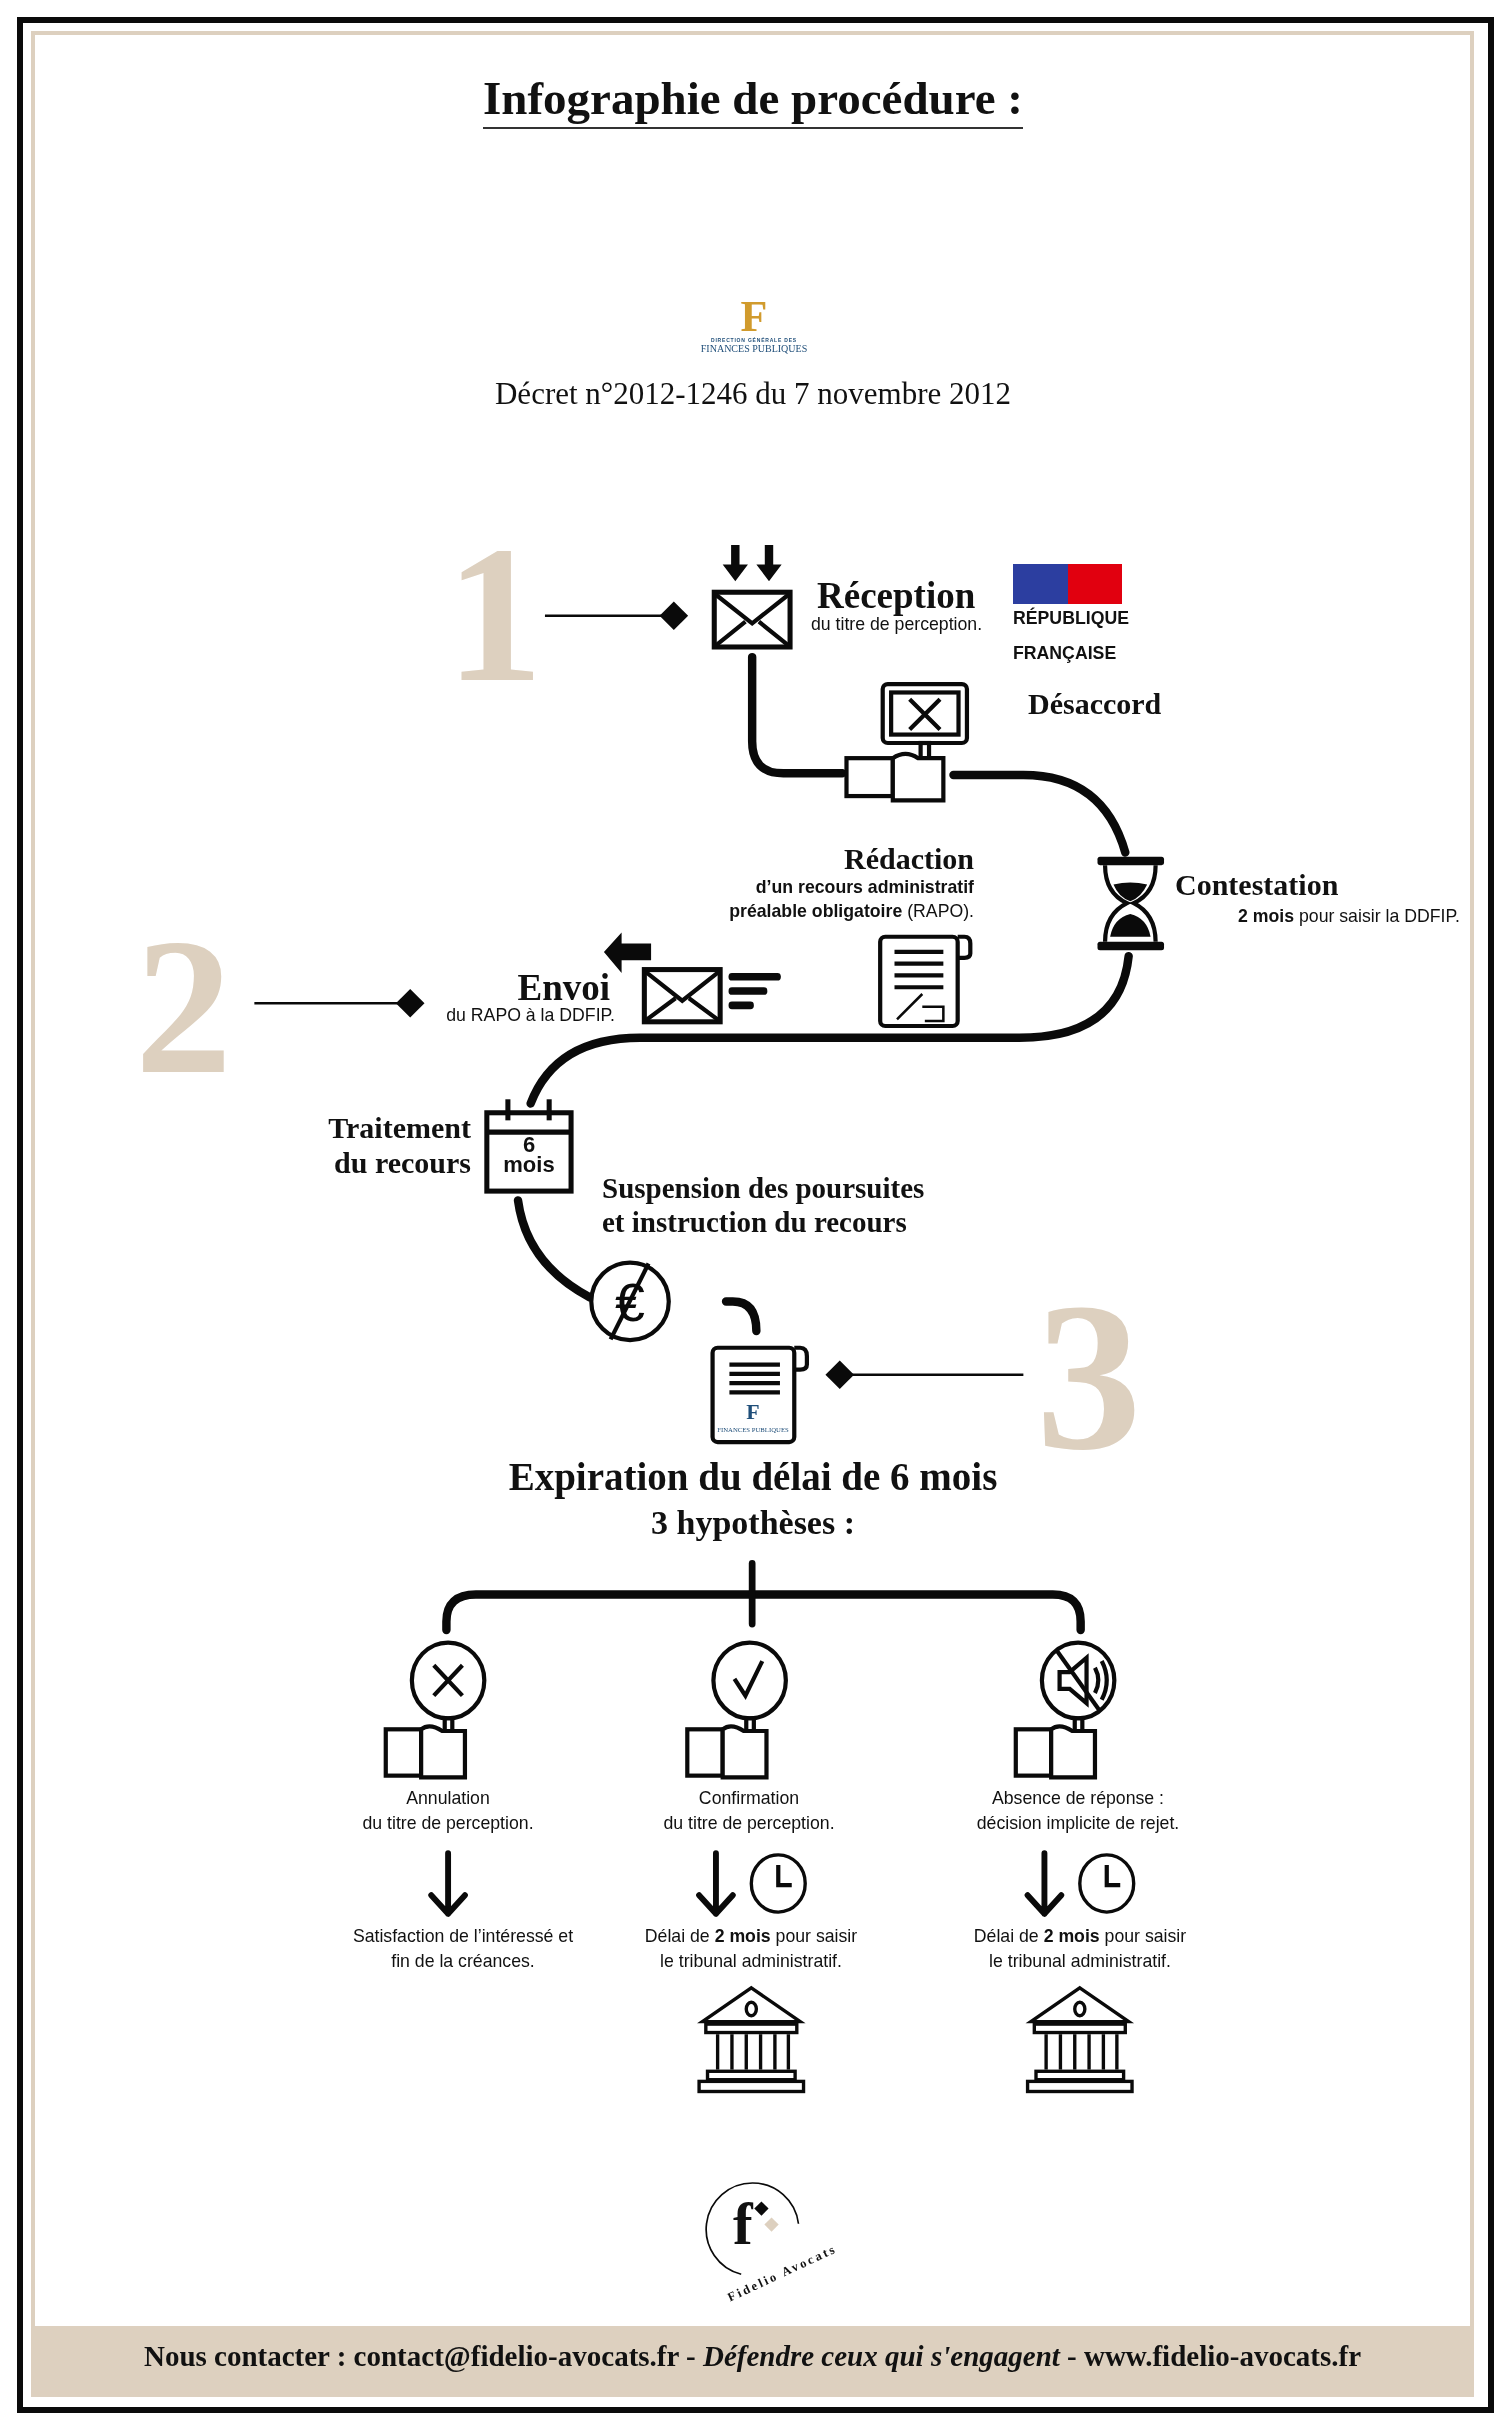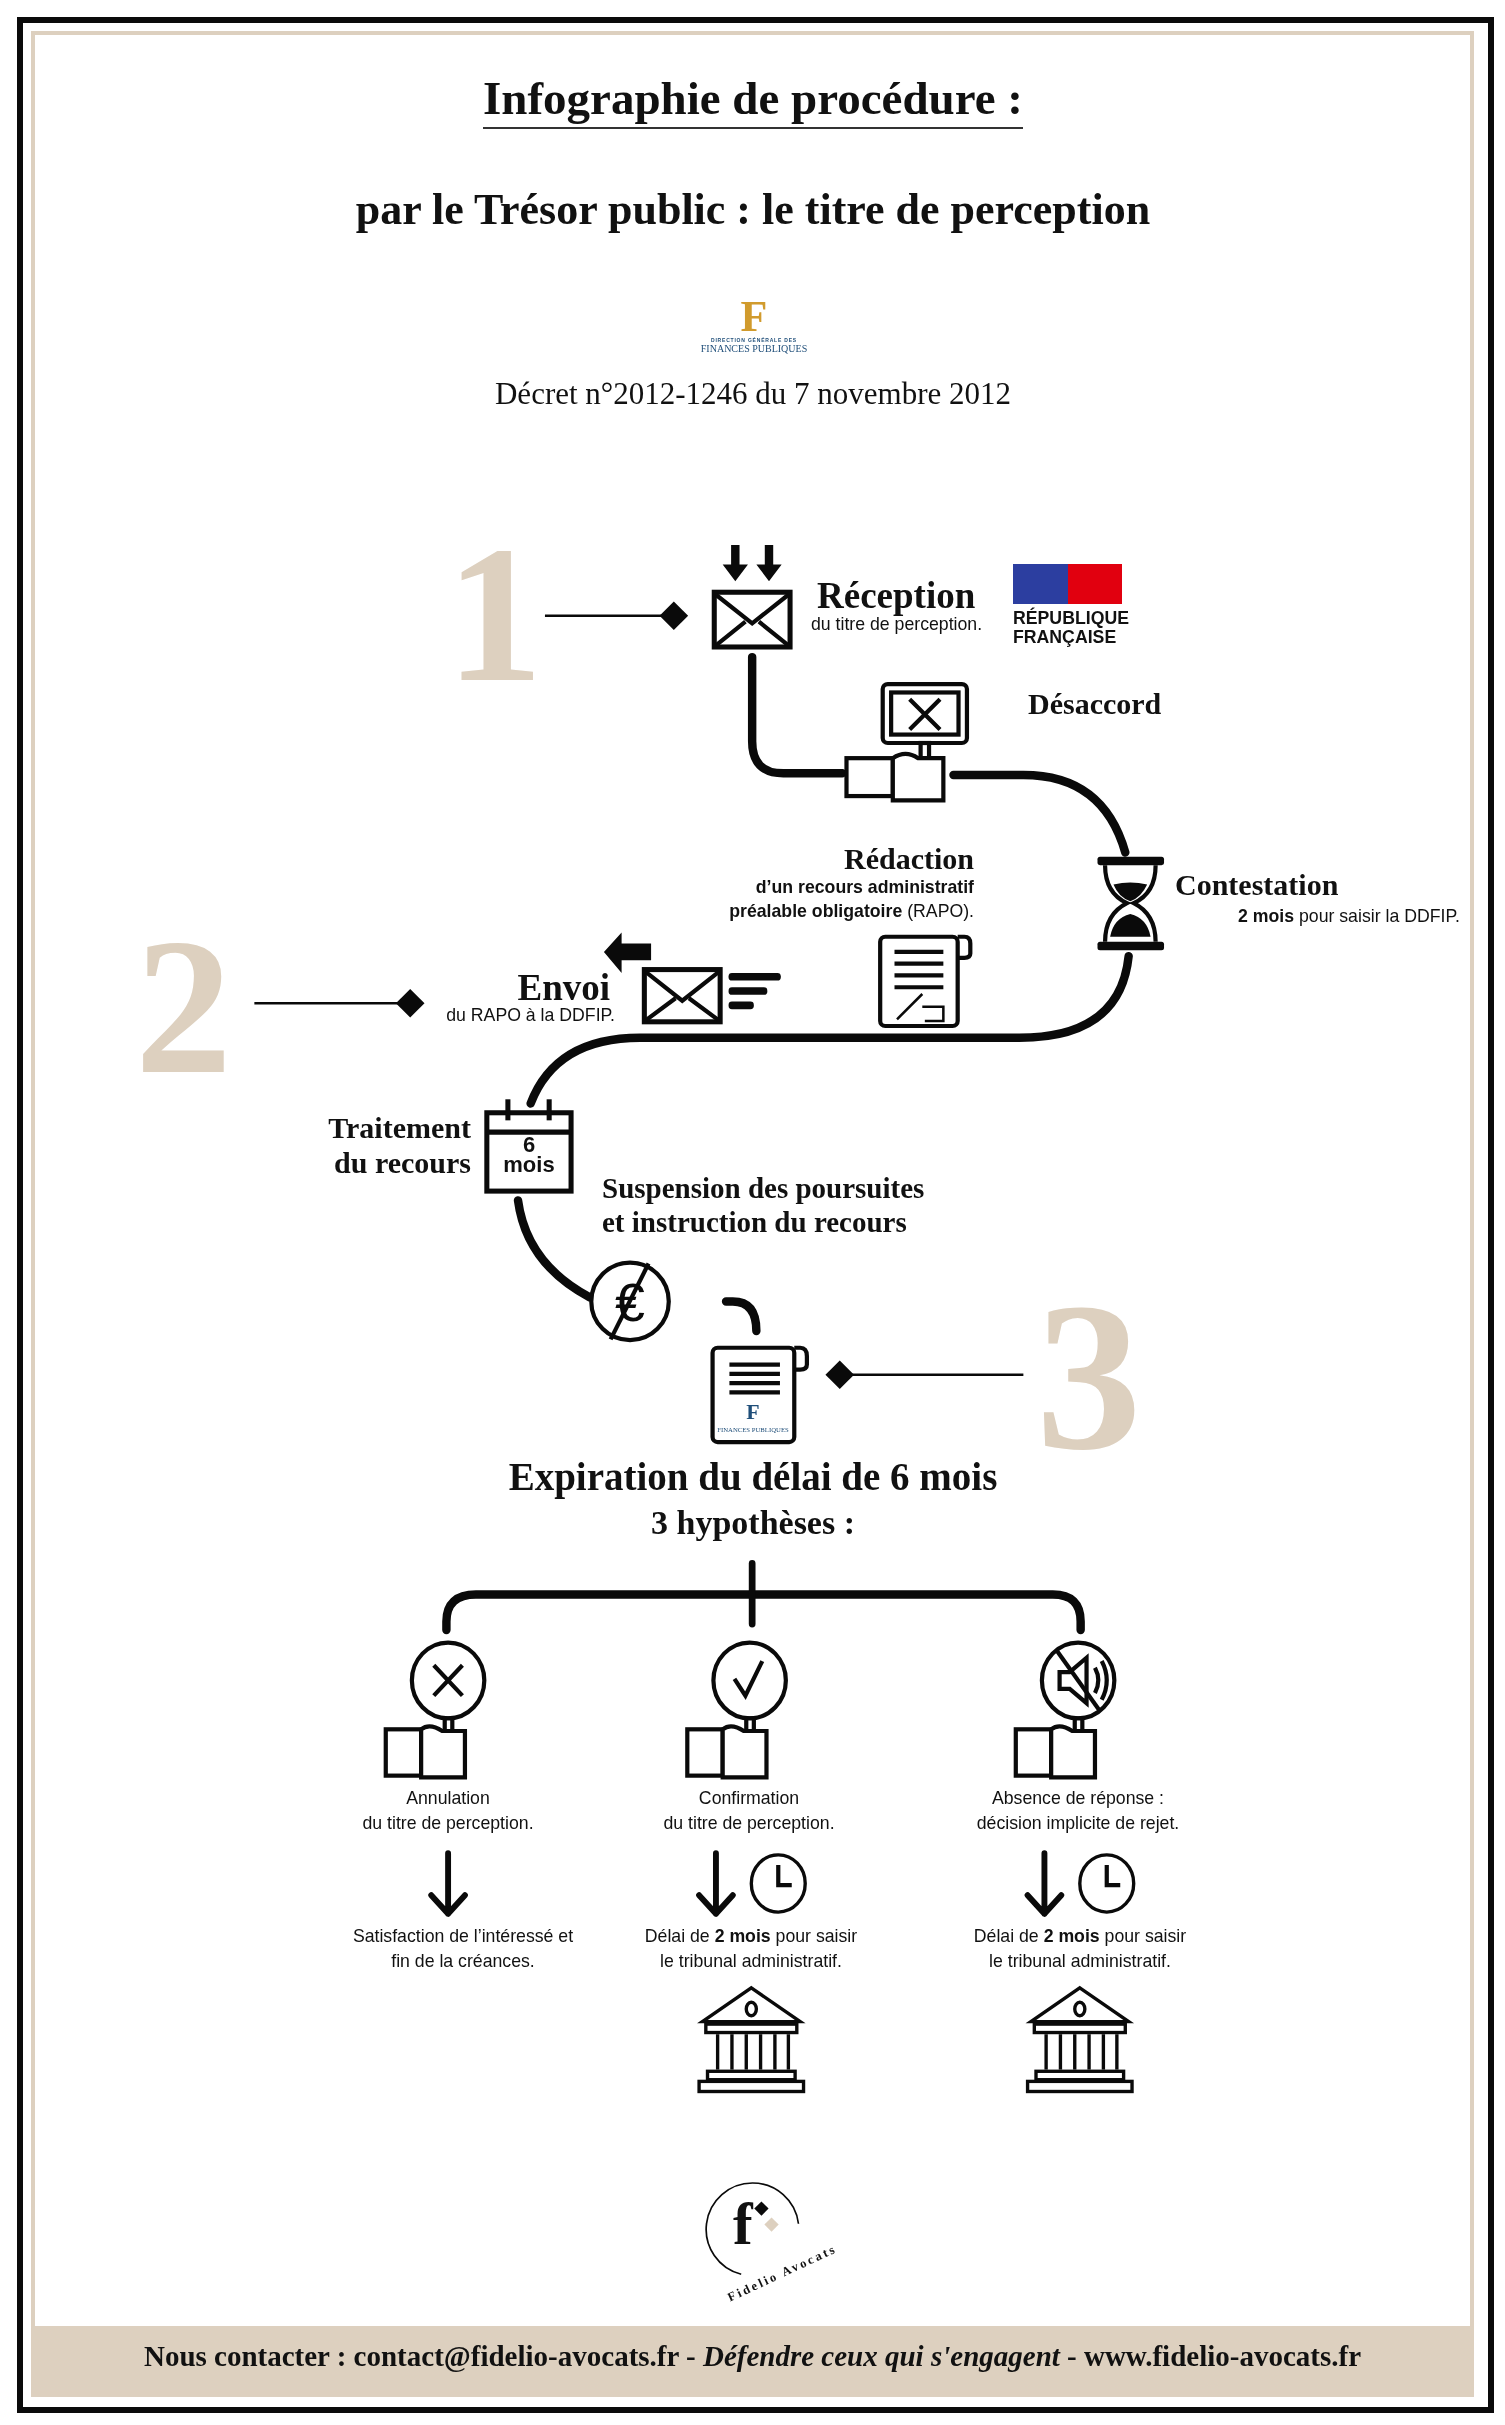--- a/index.html
+++ b/index.html
@@ -35,21 +35,20 @@
   .rf .txt { font-family: "Liberation Sans", sans-serif; font-weight: bold; font-size: 17.7px; line-height: 18.5px; margin-top: 5px; }
 </style>
 </head>
 <body>
 
 <div class="frame-outer"></div>
 <div class="frame-inner"></div>
 
 <div class="abs t-title serif"><span>Infographie de procédure :</span></div>
 <div class="abs t-sub serif">
-  <div>par le Trésor public : le titre de perception</div>
 </div>
 <div class="abs dgfip">
   <div class="f"><b>F</b></div>
   <div class="small">DIRECTION GÉNÉRALE DES</div>
   <div class="big">FINANCES PUBLIQUES</div>
 </div>
 <div class="abs t-decret serif">Décret n°2012-1246 du 7 novembre 2012</div>
 
 <svg class="abs" style="left:0;top:0" width="1506" height="2426" viewBox="0 0 1788 2880">
   <g stroke="#0a0a0a" fill="none" stroke-linecap="round">
@@ -227,21 +226,21 @@
 
 <div class="abs serif h-step" style="left:817px;top:566px;">Réception</div>
 <div class="abs desc" style="left:811px;top:613px;">du titre de perception.</div>
 
 <div class="abs rf">
   <div class="flag">
       <div class="b"></div>
       <div class="r"></div>
     </div>
   <div class="txt">RÉPUBLIQUE</div>
-  <div class="txt" style="margin-top:0">FRANÇAISE</div>
+  <div class="txt" style="margin-top:16px">FRANÇAISE</div>
 </div>
 
 <div class="abs serif h-step2" style="left:1028px;top:686px;">Désaccord</div>
 
 <div class="abs serif h-step2" style="left:1175px;top:867px;">Contestation</div>
 <div class="abs desc" style="left:1238px;top:905px;"><b>2 mois</b><span> pour saisir la DDFIP.</span></div>
 
 <div class="abs serif h-step2" style="left:741px;top:841px;width:233px;text-align:right;">Rédaction</div>
 <div class="abs desc" style="left:640px;top:876px;width:334px;text-align:right;">
   <div style="font-weight:bold">d’un recours administratif</div>

